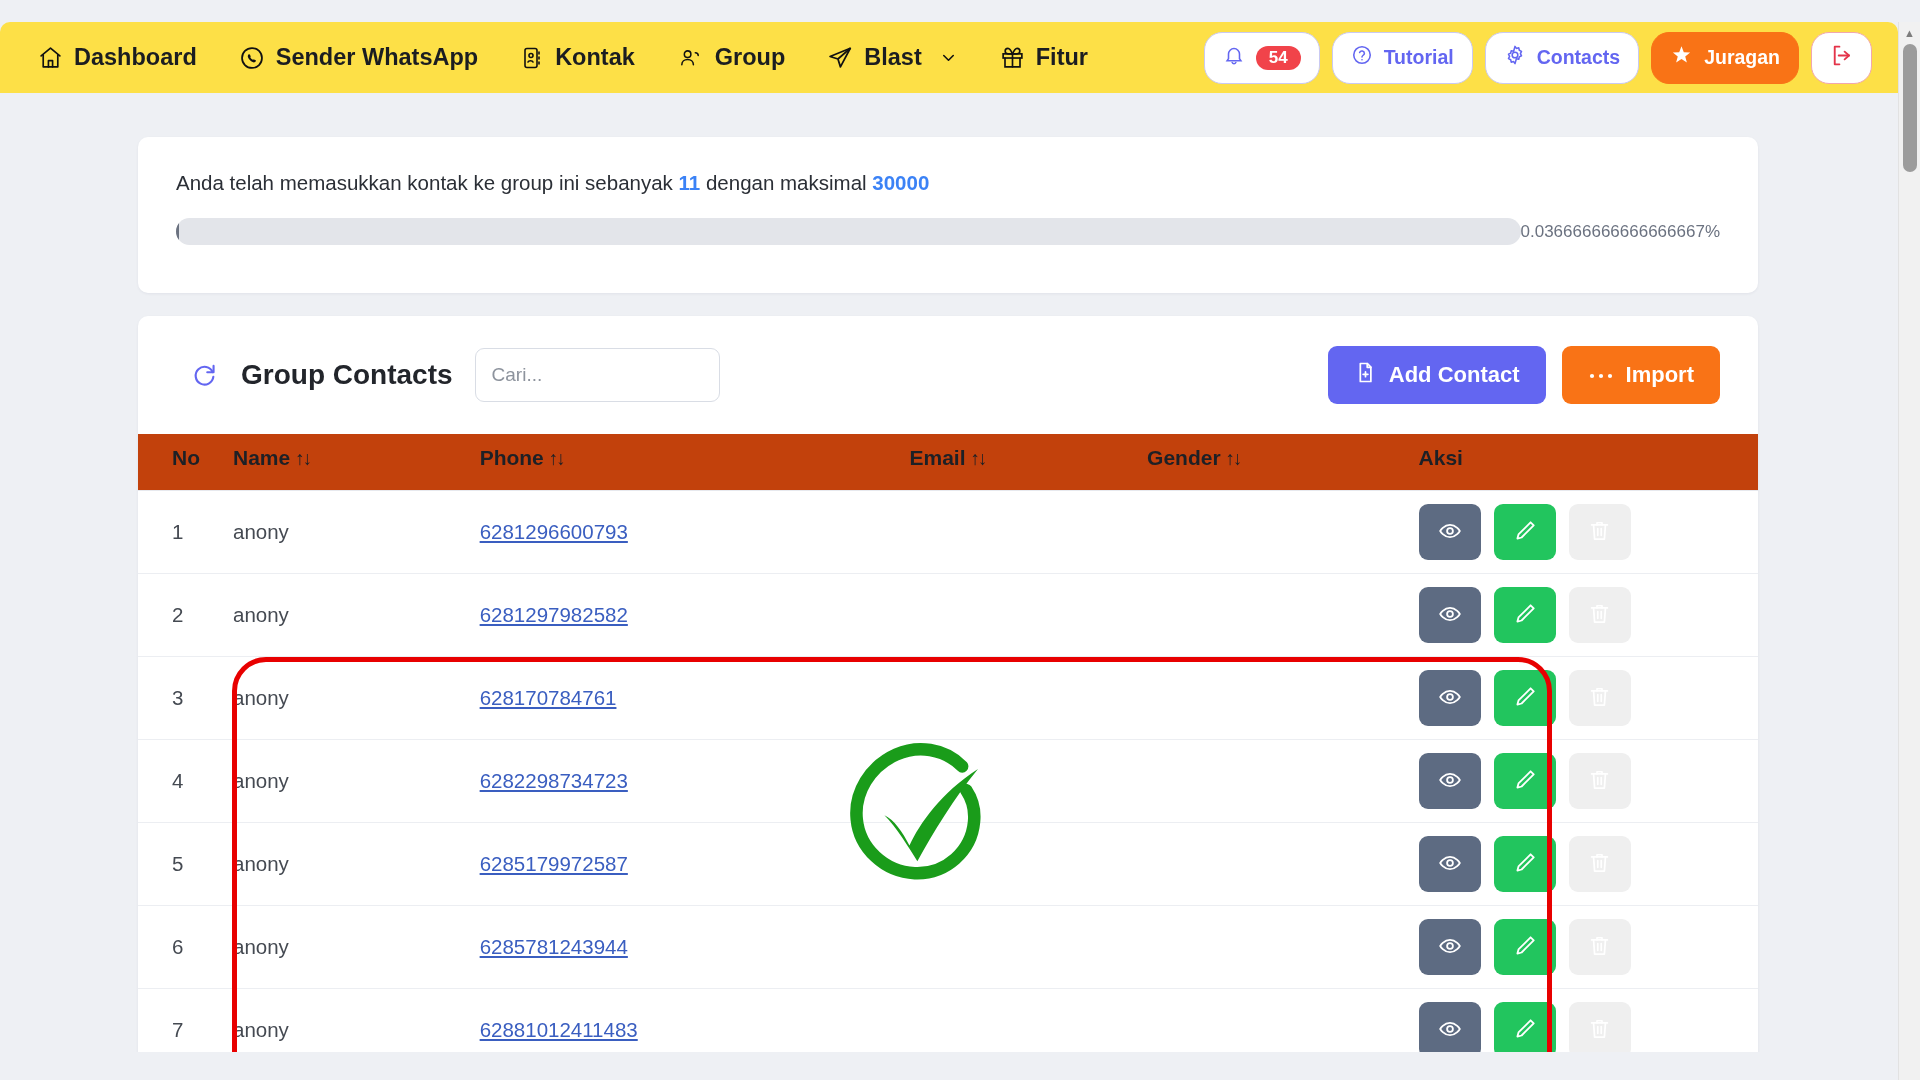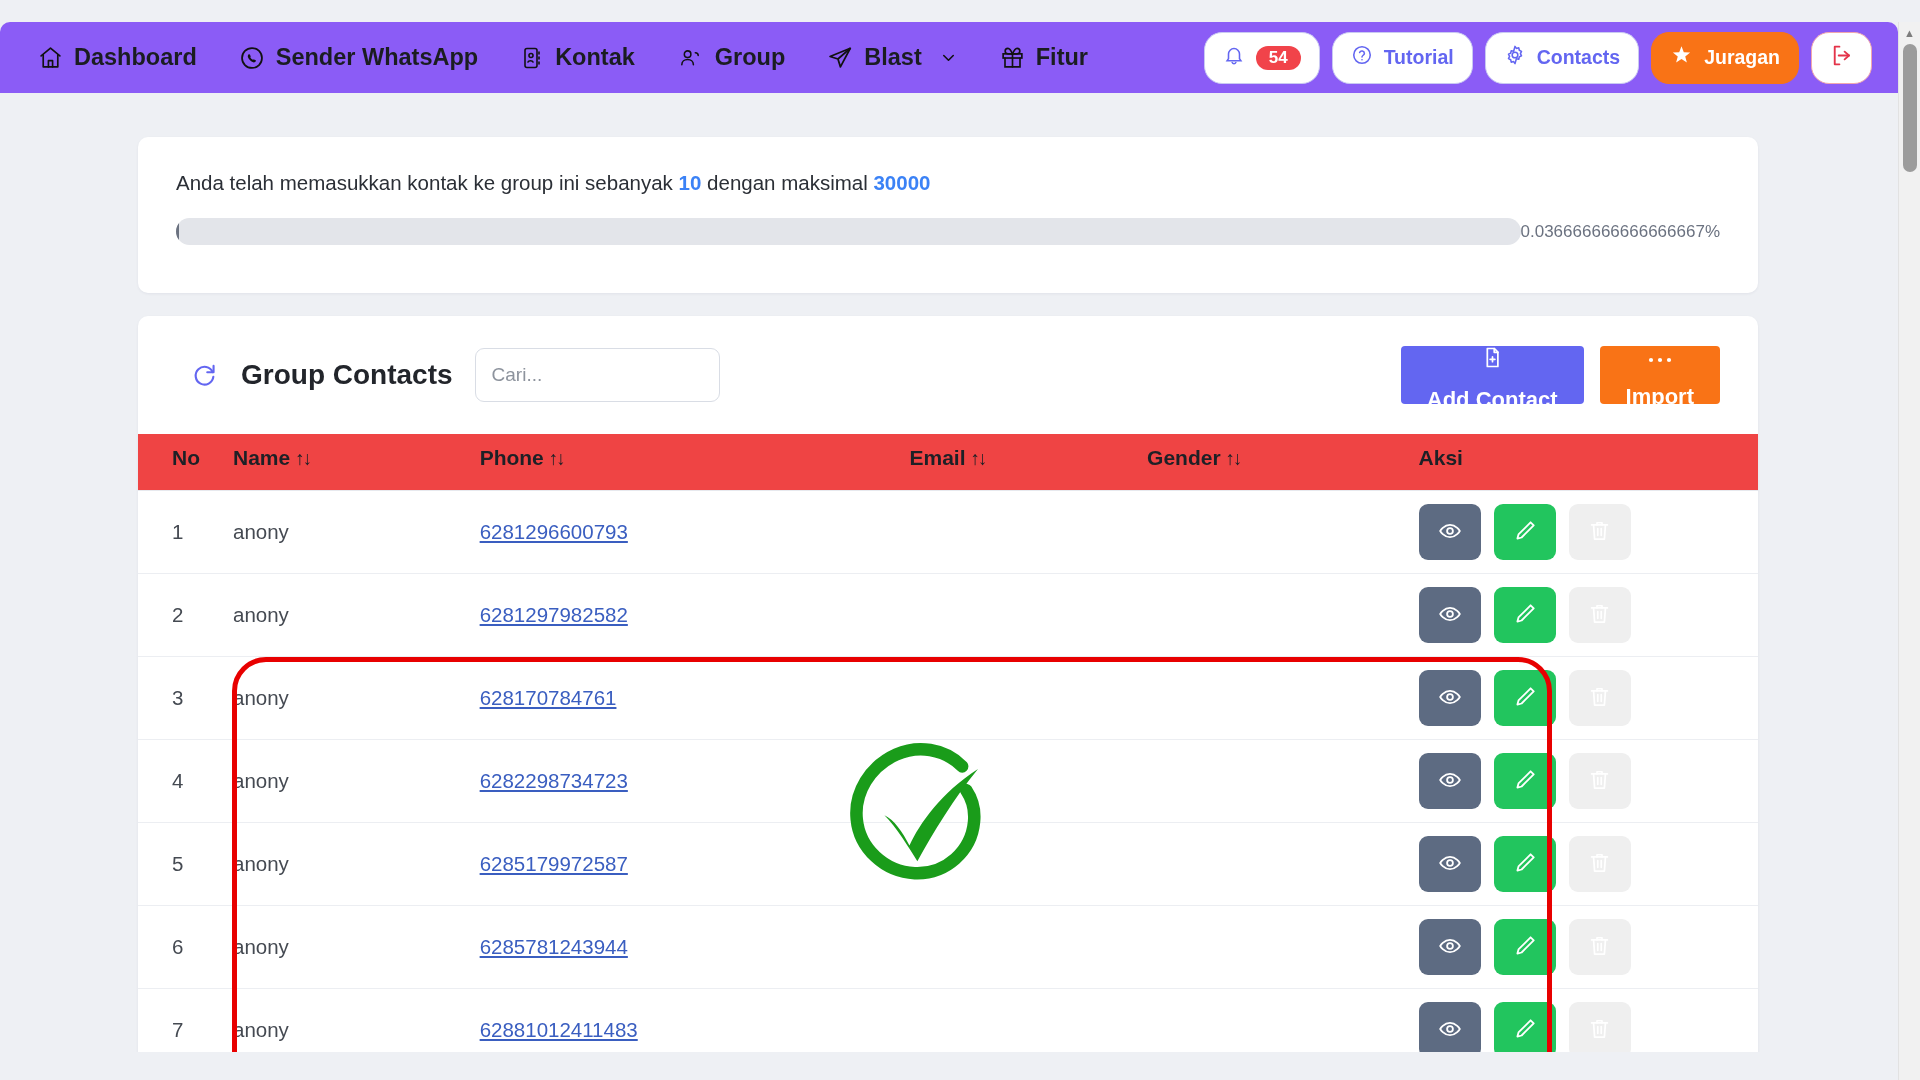--- a/index.html
+++ b/index.html
@@ -7,21 +7,21 @@
     width: 1920px; height: 1080px;
     font-family: "Liberation Sans", sans-serif;
     background: #eef0f4;
     overflow: hidden;
   }
   #root { position: relative; width: 1920px; height: 1080px; }
 
   
   .navbar {
     position: absolute; top: 22px; left: 0; width: 1898px; height: 72px;
-    background: #8b5cf6;
+    background: #fde047;
     border-top-left-radius: 10px; border-top-right-radius: 10px;
     border-bottom: 1px solid #edf0f4;
     display: flex; align-items: center;
     padding-left: 38px;
   }
   .nav-item {
     display: flex; align-items: center; gap: 11px;
     color: #1b1d21; font-size: 23.5px; font-weight: 700;
     margin-right: 42px; cursor: pointer; white-space: nowrap;
   }
@@ -80,32 +80,32 @@
     display: flex; align-items: center; padding: 0 16px;
   }
   .search-box input {
     border: 0; outline: 0; width: 100%; font-size: 19px;
     font-family: "Liberation Sans", sans-serif; color: #33373e;
   }
   .search-box input::placeholder { color: #8d939d; }
   .head-btns { margin-left: auto; display: flex; gap: 16px; }
   .btn {
     display: flex; align-items: center; gap: 12px; height: 58px; padding: 0 26px;
-    border: 0; border-radius: 4px; color: #fff; font-size: 22px; font-weight: 700;
-    cursor: pointer; font-family: "Liberation Sans", sans-serif; white-space: nowrap; flex-direction: column;
+    border: 0; border-radius: 9px; color: #fff; font-size: 22px; font-weight: 700;
+    cursor: pointer; font-family: "Liberation Sans", sans-serif; white-space: nowrap;
   }
   .btn-indigo { background: #6366f1; }
   .btn-orange { background: #f97316; }
 
   
   table { width: 100%; border-collapse: collapse; table-layout: fixed; }
   thead th {
     text-align: left; font-size: 21px; font-weight: 700; color: #1d2026;
     padding: 12px 0 20px 0; border-bottom: 1.5px solid #e7e9ee;
-    background: #ef4444;
+    background: #c2410c;
   }
   .sort { font-weight: 400; font-size: 19px; letter-spacing: -2px; margin-left: 5px; }
   tbody td {
     font-size: 20.5px; color: #454a52; padding: 0;
     height: 83px; border-bottom: 1px solid #eceef2; vertical-align: middle;
   }
   .c-no    { width: 84px;  padding-left: 34px !important; }
   .c-name  { width: 218px; }
   .c-phone { width: 380px; }
   .c-email { width: 210px; }
@@ -269,21 +269,21 @@
       </div>
 
     </div>
   </div>
 
   <div class="page">
 
     <div class="card quota-card">
       <div class="quota-text">
         <span>Anda telah memasukkan kontak ke group ini sebanyak</span>
-        <span class="num">10</span>
+        <span class="num">11</span>
         <span>dengan maksimal</span>
         <span class="num">30000</span>
       </div>
       <div class="quota-row">
         <div class="progress-track">
           <div class="progress-fill"></div>
         </div>
         <div class="pct">0.036666666666666667%</div>
       </div>
     </div>

